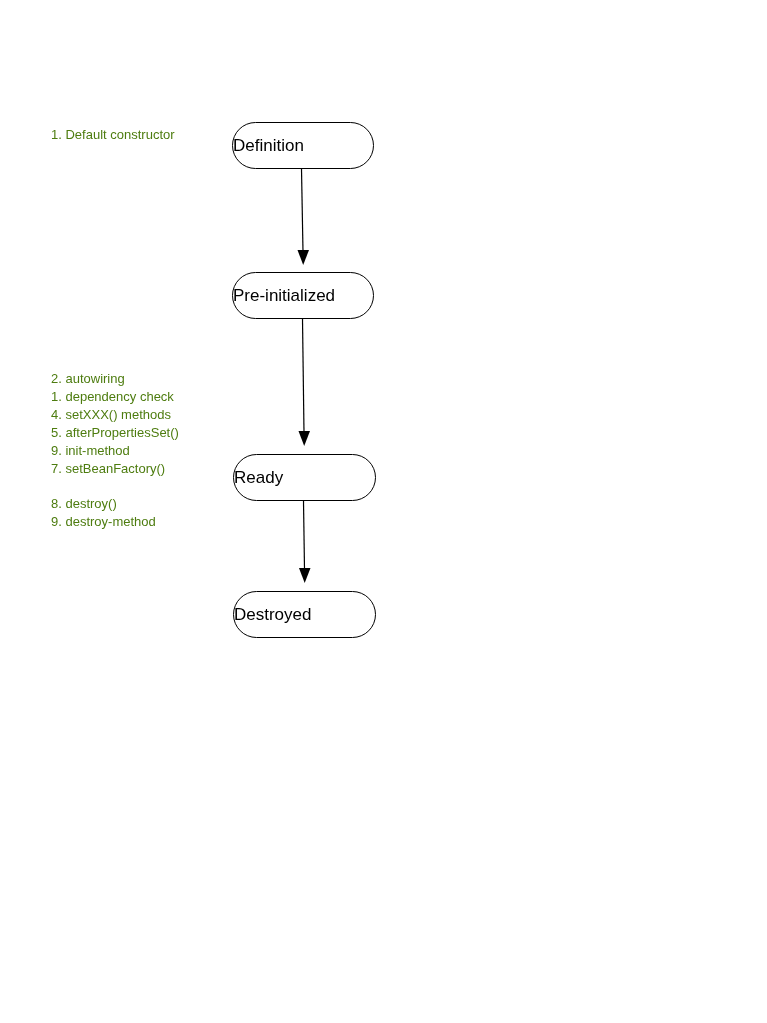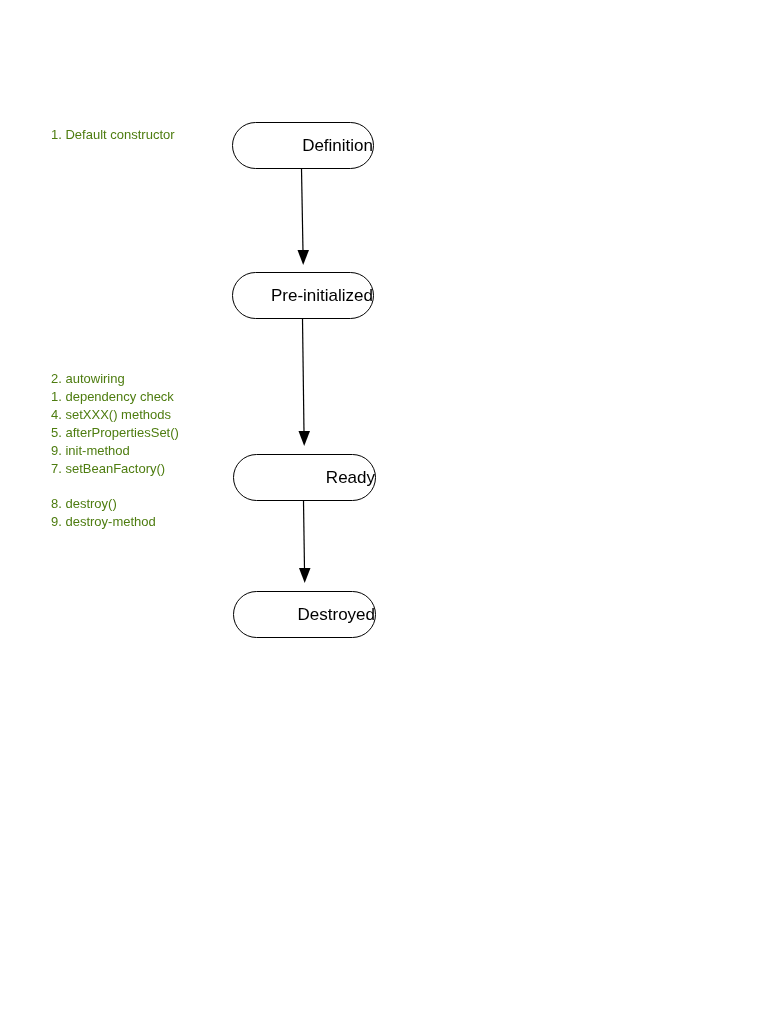--- a/index.html
+++ b/index.html
@@ -20,21 +20,21 @@
     overflow: hidden;
   }
   
   .node {
     position: absolute;
     box-sizing: border-box;
     border: 1px solid #000000;
     background: #ffffff;
     display: flex;
     align-items: center;
-    justify-content: flex-end;
+    justify-content: flex-start;
     border-radius: 24px;
     z-index: 3;
   }
   .node-label {
     font-family: "Liberation Sans", sans-serif;
     font-size: 17px;
     line-height: 17px;
     color: #000000;
     white-space: nowrap;
     letter-spacing: 0px;

